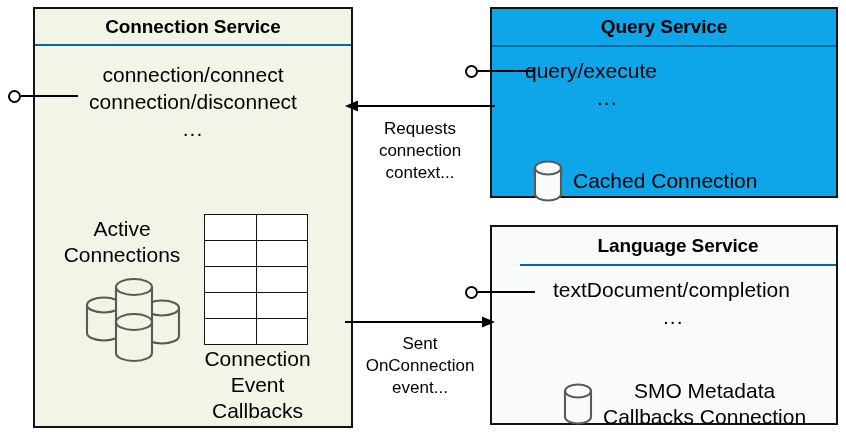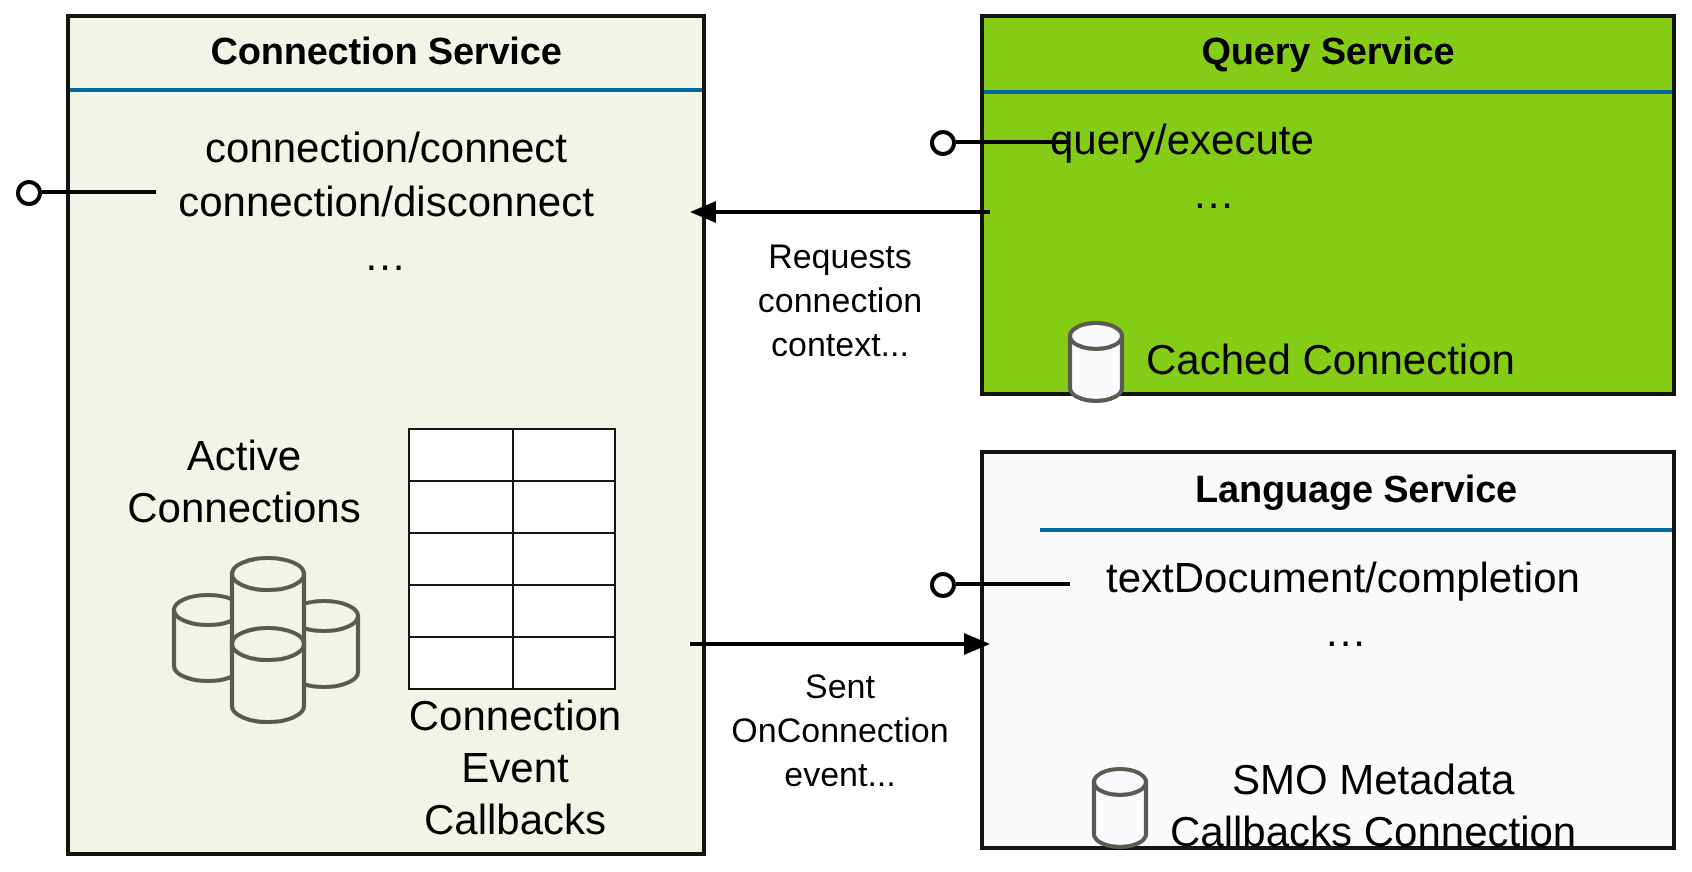--- a/index.html
+++ b/index.html
@@ -53,21 +53,21 @@
     background: #f2f4e7;
   }
   #connection-service > .title-bar { height: 37px; }
 
   
   #query-service {
     left: 490px;
     top: 7px;
     width: 348px;
     height: 191px;
-    background: #84cc16;
+    background: #0ea5e9;
   }
   #query-service > .title-bar { height: 38px; }
 
   
   #language-service {
     left: 490px;
     top: 225px;
     width: 348px;
     height: 200px;
     background: #f9fafb;
@@ -174,21 +174,21 @@
     gap: 10px;
     justify-content: space-between;
   }
   .db-row .caption {
     font-size: 21px;
     color: #000000;
     line-height: 1.22;
     white-space: nowrap;
   }
   #query-db-row { left: 41px; top: 112px; }
-  #language-db-row { left: 25px; top: 112px; }
+  #language-db-row { left: 43px; top: 112px; }
 
   
   .flow {
     position: absolute;
   }
   .flow .label {
     position: absolute;
     text-align: center;
     font-size: 17px;
     line-height: 1.30;

